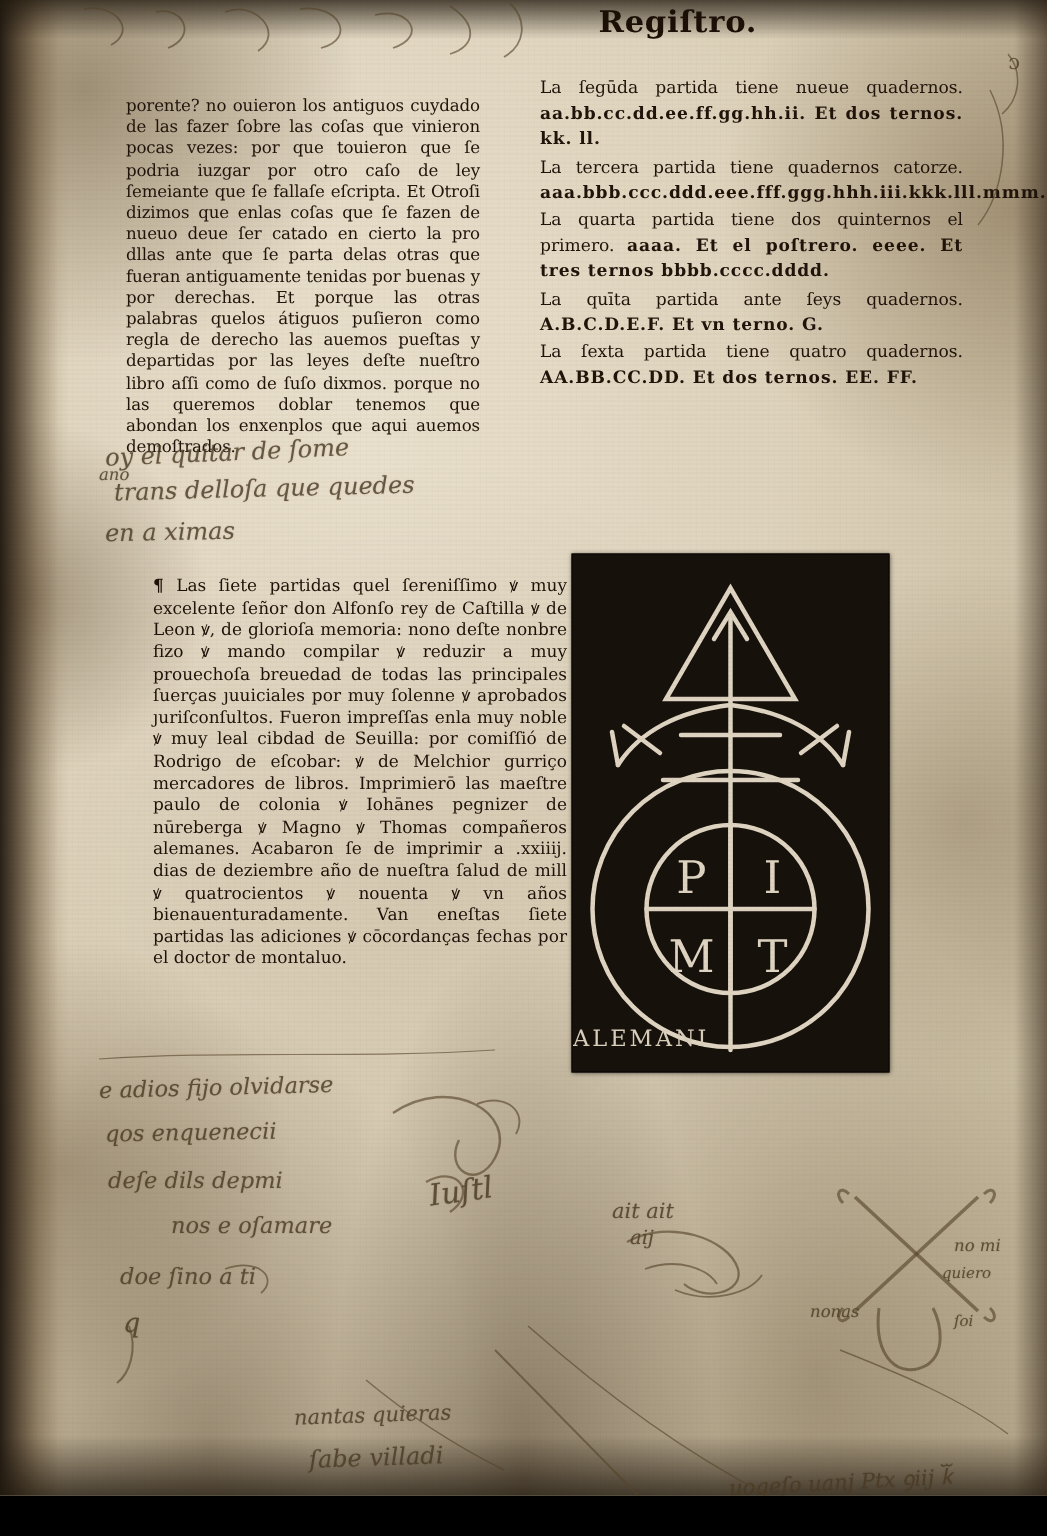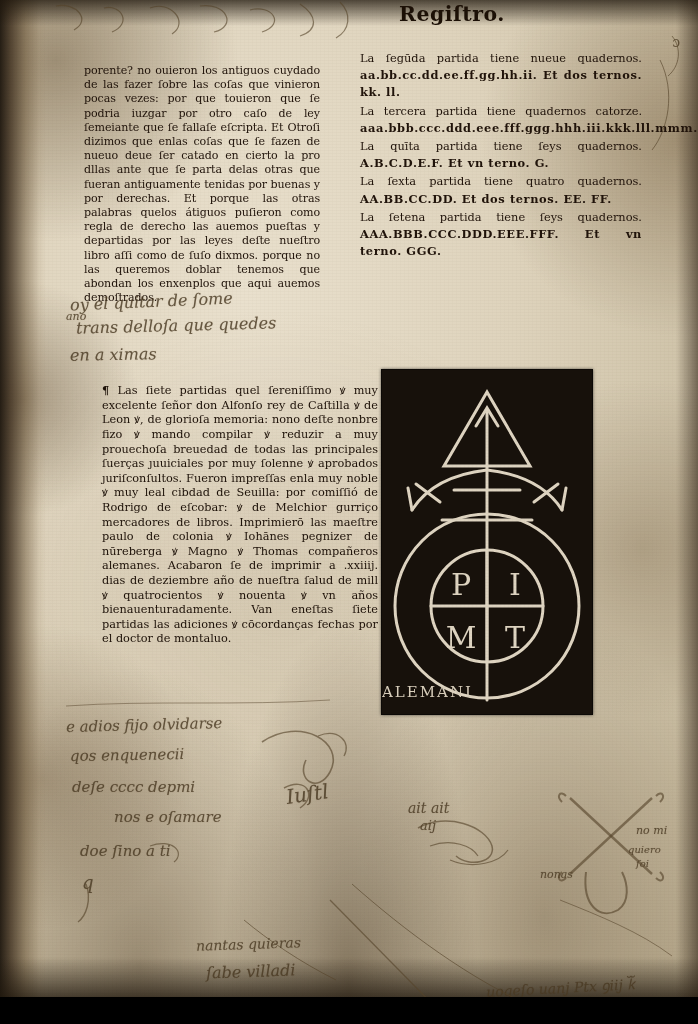--- a/index.html
+++ b/index.html
@@ -226,30 +226,30 @@
   <div class="col" id="col-right">
     <div class="entry">
       <span>La ſegūda partida tiene nueue quadernos.</span>
       <span class="bold-run">aa.bb.cc.dd.ee.ff.gg.hh.ii. Et dos ternos. kk. ll.</span>
     </div>
     <div class="entry">
       <span>La tercera partida tiene quadernos catorze.</span>
       <span class="bold-run">aaa.bbb.ccc.ddd.eee.fff.ggg.hhh.iii.kkk.lll.mmm.nnn.ooo.</span>
     </div>
     <div class="entry">
-      <span>La quīta partida tiene ſeys quadernos.</span>
+      <span>La quarta partida tiene dos quinternos el primero.</span>
+      <span class="bold-run">aaaa. Et el poſtrero. eeee. Et tres ternos bbbb.cccc.dddd.</span>
+    </div>
+    <div class="entry">
+      <span>La quīta partida ante ſeys quadernos.</span>
       <span class="bold-run">A.B.C.D.E.F. Et vn terno. G.</span>
     </div>
     <div class="entry">
       <span>La ſexta partida tiene quatro quadernos.</span>
       <span class="bold-run">AA.BB.CC.DD. Et dos ternos. EE. FF.</span>
-    </div>
-    <div class="entry">
-      <span>La ſetena partida tiene ſeys quadernos.</span>
-      <span class="bold-run">AAA.BBB.CCC.DDD.EEE.FFF. Et vn terno. GGG.</span>
     </div>
   </div>
 
   <div id="body-block">
     <p><span class="pilcrow">¶</span> <span>Las ſiete partidas quel ſereniſſimo ꝟ muy excelente ſeñor don Alfonſo rey de Caſtilla ꝟ de Leon ꝟ, de glorioſa memoria: nono deſte nonbre fizo ꝟ mando compilar ꝟ reduzir a muy prouechoſa breuedad de todas las principales ſuerças ȷuuiciales por muy ſolenne ꝟ aprobados ȷuriſconſultos. Fueron impreſſas enla muy noble ꝟ muy leal cibdad de Seuilla: por comiſſió de Rodrigo de eſcobar: ꝟ de Melchior gurriço mercadores de libros. Imprimierō las maeſtre paulo de colonia ꝟ Iohānes pegnizer de nūreberga ꝟ Magno ꝟ Thomas compañeros alemanes. Acabaron ſe de imprimir a .xxiiij. dias de deziembre año de nueſtra ſalud de mill ꝟ quatrocientos ꝟ nouenta ꝟ vn años bienauenturadamente. Van eneſtas ſiete partidas las adiciones ꝟ cōcordanças fechas por el doctor de montaluo.</span></p>
   </div>
 
   <div id="device">
     <svg width="210" height="344" viewBox="0 0 210 344">
       <rect x="0" y="0" width="210" height="344" fill="#17110b"></rect>
@@ -287,34 +287,34 @@
     <div id="device-label">ALEMANI</div>
   </div>
 
   <div class="ms" style="left:70px; top:292px; font-size:16px; transform:rotate(-2.5deg);">oy el quitar de ſome</div>
   <div class="ms" style="left:66px; top:310px; font-size:11px;">ano</div>
   <div class="ms" style="left:76px; top:316px; font-size:16px; transform:rotate(-1.5deg);">trans delloſa  que quedes</div>
   <div class="ms" style="left:70px; top:345px; font-size:16px; transform:rotate(-1deg);">en a ximas</div>
 
   <div class="ms" style="left:66px; top:716px; font-size:15px; transform:rotate(-1.5deg);">e adios fijo olvidarse</div>
   <div class="ms" style="left:70px; top:746px; font-size:15px; transform:rotate(-1deg);">qos enquenecii</div>
-  <div class="ms" style="left:72px; top:778px; font-size:15px;">deſe cccc depmi</div>
+  <div class="ms" style="left:72px; top:778px; font-size:15px;">deſe dils depmi</div>
   <div class="ms" style="left:70px; top:808px; font-size:15px;margin-left:44px;">nos e oſamare</div>
   <div class="ms" style="left:80px; top:842px; font-size:15px;">doe   ſino a ti</div>
   <div class="ms" style="left:82px; top:872px; font-size:18px;">q</div>
   <div class="ms" style="left:196px; top:936px; font-size:14px; transform:rotate(-2deg);">nantas quieras</div>
   <div class="ms" style="left:206px; top:962px; font-size:16px; transform:rotate(-2deg);">ſabe villadi</div>
 
   <div class="ms" style="left:286px; top:782px; font-size:20px; transform:rotate(-8deg);">Iuſtl</div>
   <div class="ms" style="left:408px; top:800px; font-size:14px;">ait  ait</div>
   <div class="ms" style="left:420px; top:818px; font-size:13px;">aij</div>
   <div class="ms" style="left:540px; top:868px; font-size:11px;">nonas</div>
   <div class="ms" style="left:636px; top:824px; font-size:11px;">no mi</div>
   <div class="ms" style="left:628px; top:844px; font-size:10px;">quiero</div>
-  <div class="ms" style="left:636px; top:858px; font-size:10px;">ſoi</div>
+  <div class="ms" style="left:636px; top:876px; font-size:10px;">ſoi</div>
 
   <div class="ms" style="left:486px; top:978px; font-size:14px; transform:rotate(-3deg);">uogeſo  uanj Ptx ꝯiij kᷓ</div>
   <div class="ms" style="left:356px; top:1000px; font-size:13px; transform:rotate(-2deg);">chriſtoꝰ q̄ uiuꝰ ꝑe Dñi ang̃ hoſi qui</div>
 
   <svg id="flourishes" width="698" height="1024" viewBox="0 0 698 1024">
 
     <path d="M150 8 C 170 0, 190 22, 172 34" stroke-width="1.2"></path>
     <path d="M200 6 C 226 2, 238 26, 214 32" stroke-width="1.2"></path>
     <path d="M250 10 C 272 4, 286 24, 262 32" stroke-width="1.2"></path>
     <path d="M300 4 C 318 16, 318 30, 300 36" stroke-width="1.2"></path>

